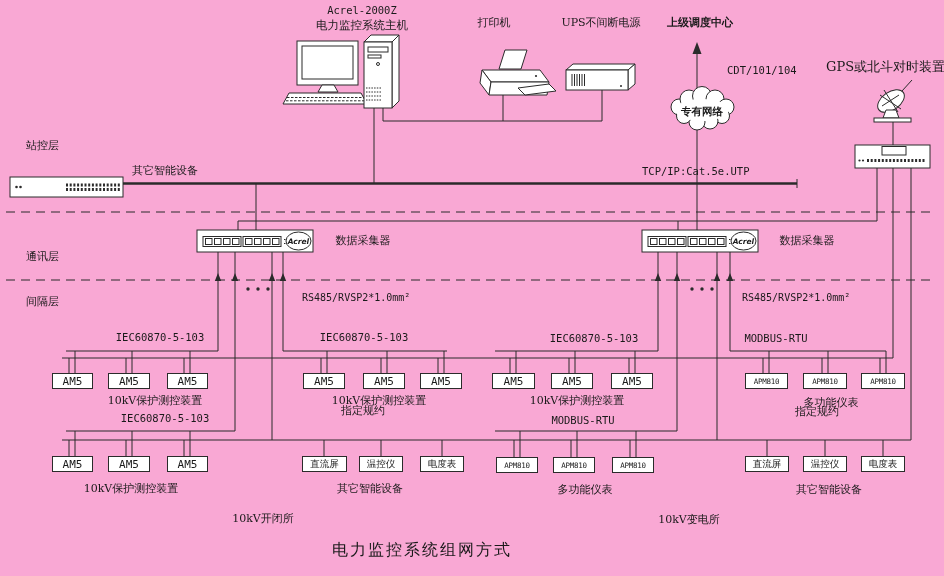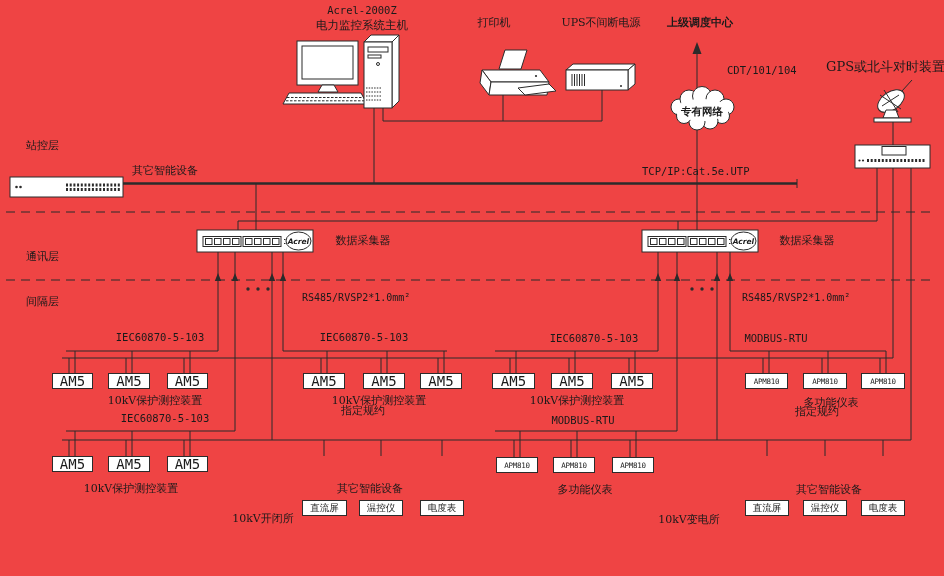--- a/index.html
+++ b/index.html
@@ -1,33 +1,33 @@
 <!DOCTYPE html>
 <html><head>
 <meta charset="utf-8">
 <style>
   html,body{margin:0;padding:0;background:#fff;}
-  #stage{position:relative;width:944px;height:576px;background:#ef4444;overflow:hidden;
+  #stage{position:relative;width:944px;height:576px;background:#f9a8d4;overflow:hidden;
          font-family:"DejaVu Serif","Liberation Serif",serif;color:#1a1a1a;}
   #wires{position:absolute;left:0;top:0;}
   .ln{stroke:#2b2b2b;stroke-width:1;fill:none;}
   .thick{stroke:#2b2b2b;stroke-width:2.4;fill:none;}
   .dash{stroke:#2b2b2b;stroke-width:1;fill:none;stroke-dasharray:9,6;}
   .dots{stroke:#2b2b2b;stroke-width:3;fill:none;stroke-dasharray:2,1.7;}
   .fw{fill:#ffffff;stroke:#2b2b2b;stroke-width:1;}
   .fd{fill:#2b2b2b;stroke:none;}
   .wf{fill:#ffffff;stroke:none;}
   .lbl{position:absolute;text-align:center;white-space:nowrap;font-size:11px;line-height:12px;}
   .mono{font-family:"DejaVu Sans Mono","Liberation Mono",monospace;font-size:10.5px;}
   .left{text-align:left;}
   .dev{position:absolute;height:16px;box-sizing:border-box;border:1px solid #2b2b2b;background:#fff;
        display:flex;align-items:center;justify-content:center;
-       font-family:"DejaVu Sans Mono","Liberation Mono",monospace;font-size:14px;}
+       font-family:"DejaVu Sans Mono","Liberation Mono",monospace;font-size:11px;}
   .sm{font-size:7.5px;letter-spacing:-0.3px;}
-  .devc{font-family:"DejaVu Serif","Liberation Serif",serif;font-size:9.5px;margin-top:44px;}
+  .devc{font-family:"DejaVu Serif","Liberation Serif",serif;font-size:9.5px;}
   .logo{position:absolute;font-family:"DejaVu Sans","Liberation Sans",sans-serif;
         font-style:italic;font-weight:bold;font-size:7.5px;text-align:center;}
   .title{font-size:16px;letter-spacing:2px;}
 </style>
 </head>
 <body>
 
 <div id="stage">
 
 <svg id="wires" width="944" height="576" viewBox="0 0 944 576">
@@ -322,14 +322,15 @@
 <div class="lbl" style="left:512px;top:395px;width:130px;">10kV保护测控装置</div>
 <div class="lbl" style="left:791px;top:397px;width:80px;">多功能仪表</div>
 <div class="lbl" style="left:777px;top:406px;width:80px;">指定规约</div>
 <div class="lbl" style="left:66px;top:483px;width:130px;">10kV保护测控装置</div>
 <div class="lbl" style="left:322px;top:483px;width:96px;">其它智能设备</div>
 <div class="lbl" style="left:545px;top:484px;width:80px;">多功能仪表</div>
 <div class="lbl" style="left:781px;top:484px;width:96px;">其它智能设备</div>
 
 <div class="lbl" style="left:213px;top:513px;width:100px;">10kV开闭所</div>
 <div class="lbl" style="left:639px;top:514px;width:100px;">10kV变电所</div>
+<div class="lbl title" style="left:312px;top:544px;width:220px;">电力监控系统组网方式</div>
 
 </div>
 
 </body></html>

